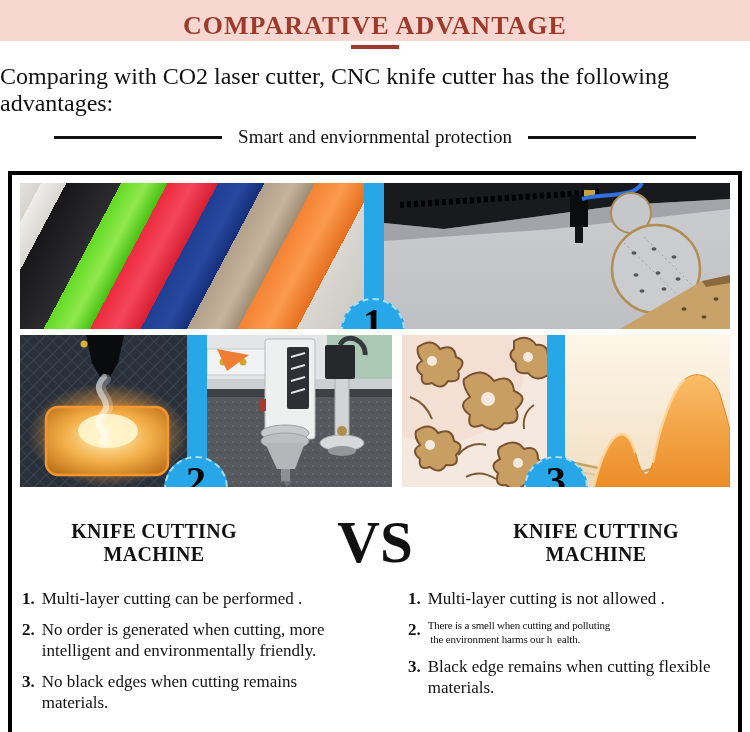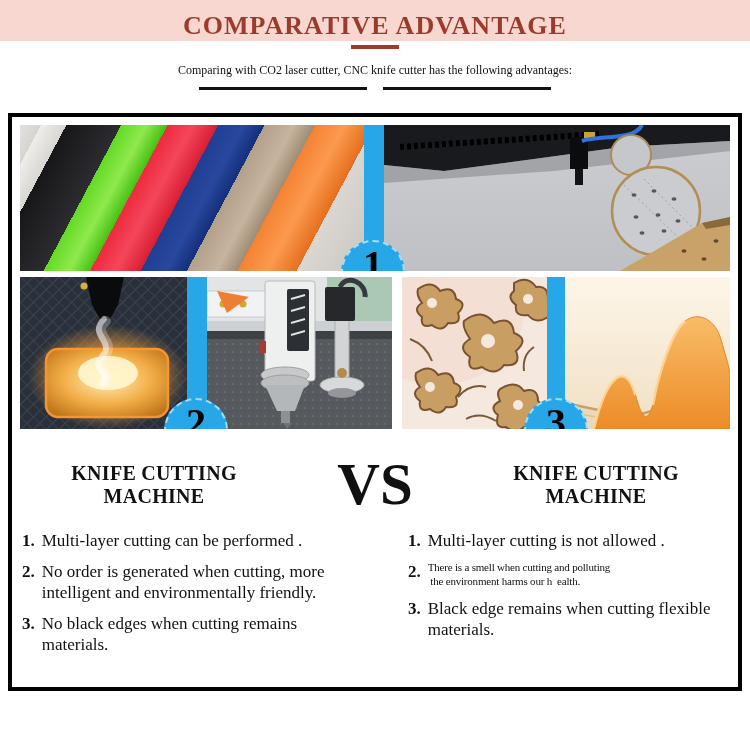--- a/index.html
+++ b/index.html
@@ -7,21 +7,21 @@
     width:750px;height:732px;background:#ffffff;position:relative;
     font-family:"Liberation Serif","DejaVu Serif",serif;color:#111;
     overflow:hidden;
   }
   
   .header{height:41px;background:#f8d7d0;text-align:center;padding-top:12px;box-sizing:border-box;}
   .header h1{margin:0;font-size:26px;font-weight:bold;color:#9c3b2c;letter-spacing:1px;line-height:1.1;}
   .title-underbar{width:48px;height:4px;background:#9c3b2c;margin:4px auto 0;}
   
   .intro{margin-top:22px;}
-  .intro-line1{text-align:center;font-size:12px;}
+  .intro-line1{text-align:left;font-size:24px;}
   .intro-line2-row{display:flex;align-items:center;justify-content:center;gap:16px;margin-top:9px;}
   .rule{width:168px;height:3px;background:#111;}
   .intro-line2{font-size:19px;}
   
   .gallery-box{margin:23px 8px 0;border:4px solid #000;padding:8px;box-sizing:border-box;}
   .photo-row{display:flex;position:relative;overflow:hidden;}
   .row-1{height:146px;margin-bottom:6px;}
   .row-2{height:152px;}
   .divider{background:#27a7e8;}
   .d20{width:20px;} .d18{width:18px;}
@@ -69,20 +69,21 @@
 
 <div class="header">
   <h1>COMPARATIVE ADVANTAGE</h1>
   <div class="title-underbar"></div>
 </div>
 
 <div class="intro">
   <div class="intro-line1">Comparing with CO2 laser cutter, CNC knife cutter has the following advantages:</div>
   <div class="intro-line2-row">
     <div class="rule"></div>
+    <div class="intro-line2">Smart and enviornmental protection</div>
     <div class="rule"></div>
   </div>
 </div>
 
 <div class="gallery-box">
 
   <div class="photo-row row-1">
     <div class="panel p-mats"></div>
     <div class="divider d20"></div>
     <div class="panel p-laser">

